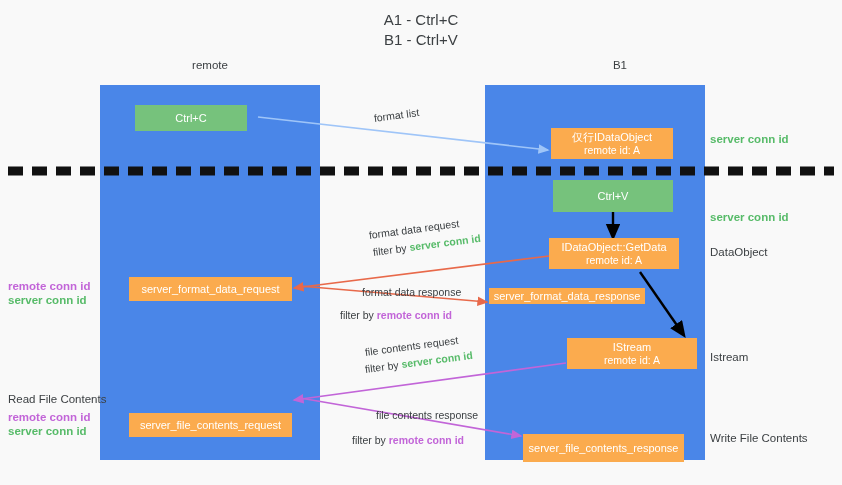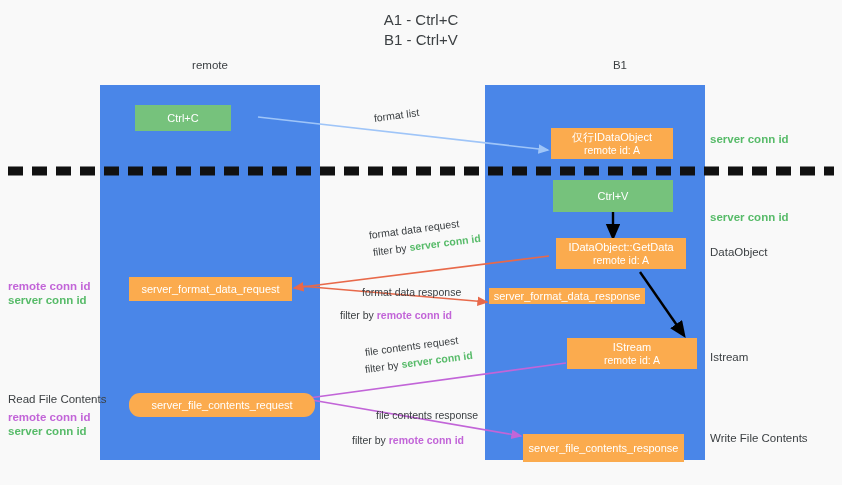--- a/index.html
+++ b/index.html
@@ -123,52 +123,52 @@
 <div class="abs" id="title">A1 - Ctrl+C
 B1 - Ctrl+V</div>
 
 <div class="abs col-head" id="head-a1">
   <div>remote</div>
 </div>
 <div class="abs col-head" id="head-b1">
   <div>B1</div>
 </div>
 
-<div class="abs box green" style="left:135px; top:105px; width:96px; height:26px;">
+<div class="abs box green" style="left:135px; top:105px; width:112px; height:26px;">
   <div>Ctrl+C</div>
 </div>
 
 <div class="abs box orange" style="left:551px; top:128px; width:122px; height:31px;">
   <div>仅行IDataObject</div>
   <div class="l2">remote id: A</div>
 </div>
 
 <div class="abs box green" style="left:553px; top:180px; width:120px; height:32px;">
   <div>Ctrl+V</div>
 </div>
 
-<div class="abs box orange" style="left:549px; top:238px; width:130px; height:31px;margin-left:7px;">
+<div class="abs box orange" style="left:549px; top:238px; width:130px; height:31px;">
   <div>IDataObject::GetData</div>
   <div class="l2">remote id: A</div>
 </div>
 
 <div class="abs box orange" style="left:567px; top:338px; width:130px; height:31px;">
   <div>IStream</div>
   <div class="l2">remote id: A</div>
 </div>
 
 <div class="abs box orange" style="left:129px; top:277px; width:163px; height:24px;">
   <div>server_format_data_request</div>
 </div>
 
 <div class="abs box orange" style="left:489px; top:288px; width:156px; height:16px;">
   <div>server_format_data_response</div>
 </div>
 
-<div class="abs box orange" style="left:129px; top:393px; width:186px; height:24px;border-radius:11px;">
+<div class="abs box orange" style="left:129px; top:413px; width:163px; height:24px;">
   <div>server_file_contents_request</div>
 </div>
 
 <div class="abs box orange" style="left:523px; top:425px; width:161px; height:28px;margin-top:9px;">
   <div>server_file_contents_response</div>
 </div>
 
 <div class="abs annot green-txt" style="left:710px; top:132px;">server conn id</div>
 <div class="abs annot green-txt" style="left:710px; top:210px;">server conn id</div>
 <div class="abs annot" style="left:710px; top:245px;">DataObject</div>

